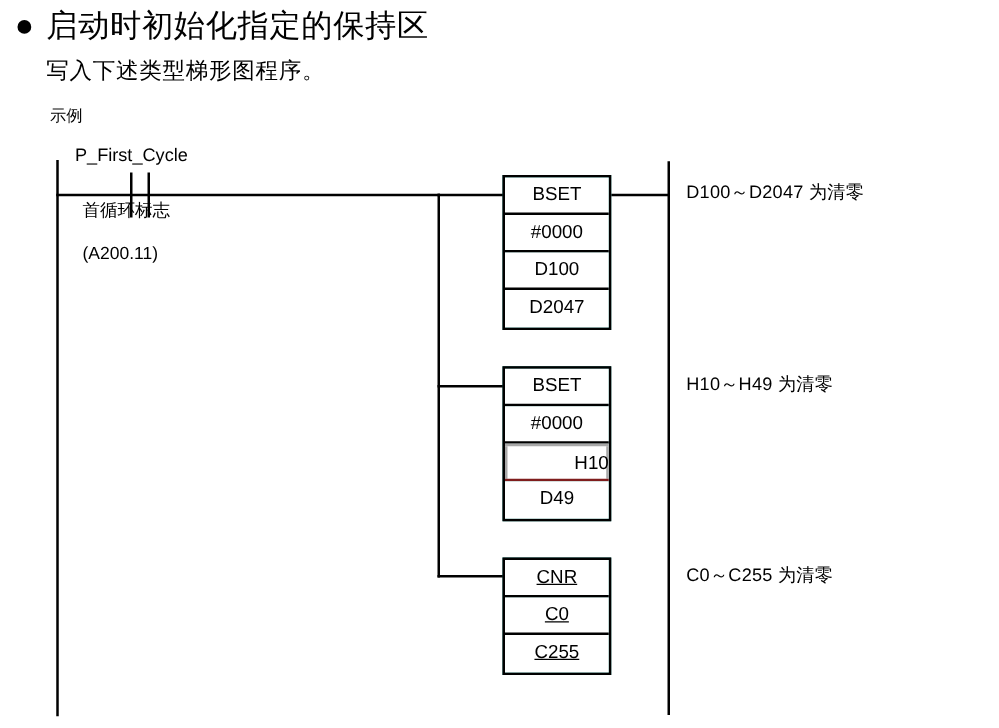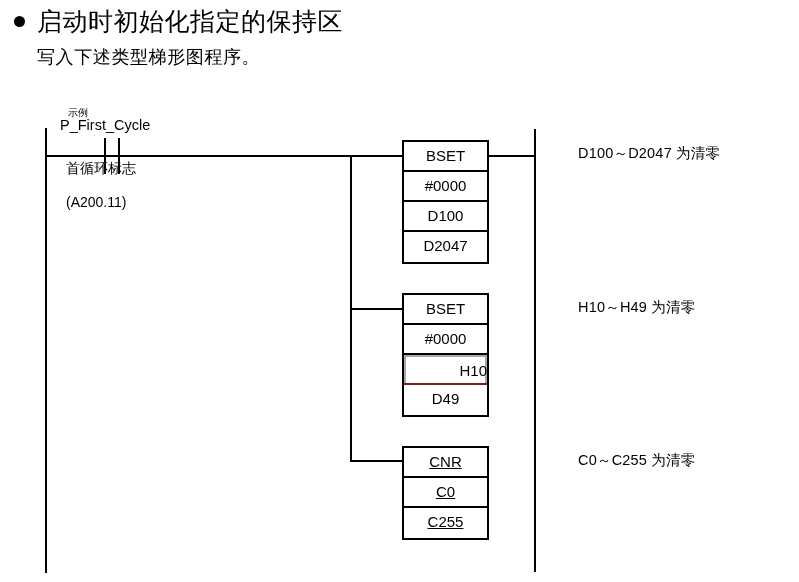--- a/index.html
+++ b/index.html
@@ -61,23 +61,22 @@
   }
   .lbl {
     position: absolute;
     white-space: nowrap;
     font-family: "Liberation Sans", sans-serif;
   }
 
   
   #example-label {
     left: 40px;
-    top: 106px;
-    font-size: 10px;
-    margin-left: 28px;
+    top: 84px;
+    font-size: 13px;
   }
 
   
   #contact-name {
     left: 60px;
     top: 117px;
     font-size: 14.5px;
   }
   
   #contact-desc-cn {
@@ -88,21 +87,20 @@
   #contact-desc-addr {
     left: 66px;
     top: 194px;
     font-size: 14px;
   }
 
   
   .comment {
     font-size: 14.5px;
     letter-spacing: 0.2px;
-    margin-left: 29px;
   }
   #comment-1 { left: 549px; top: 144px; }
   #comment-2 { left: 549px; top: 298px; }
   #comment-3 { left: 549px; top: 451px; }
 
   
   .vline {
     position: absolute;
     width: 2px;
     background: #000;

